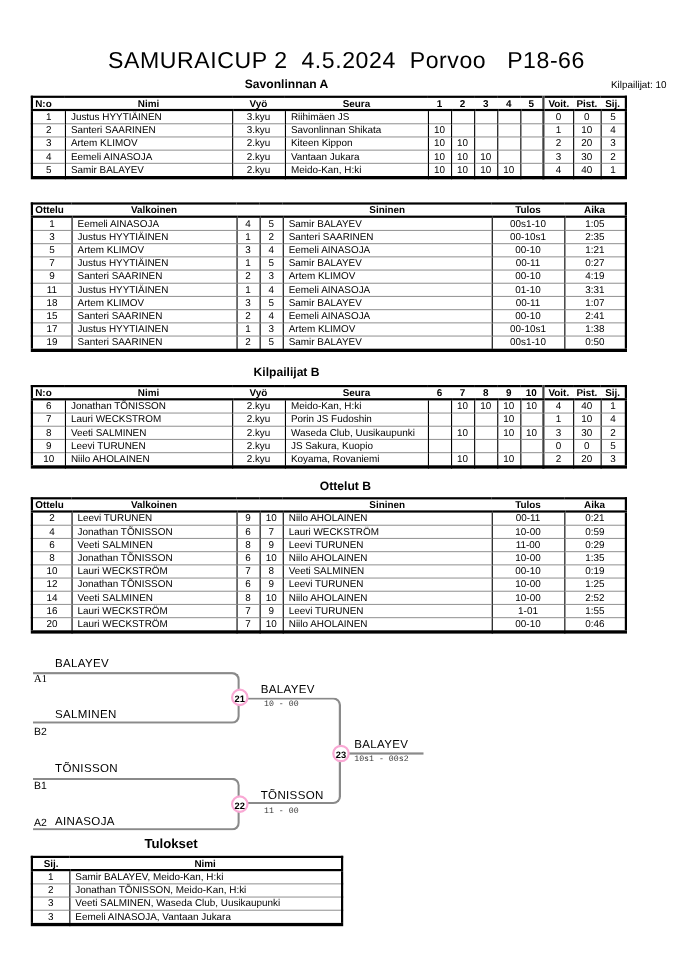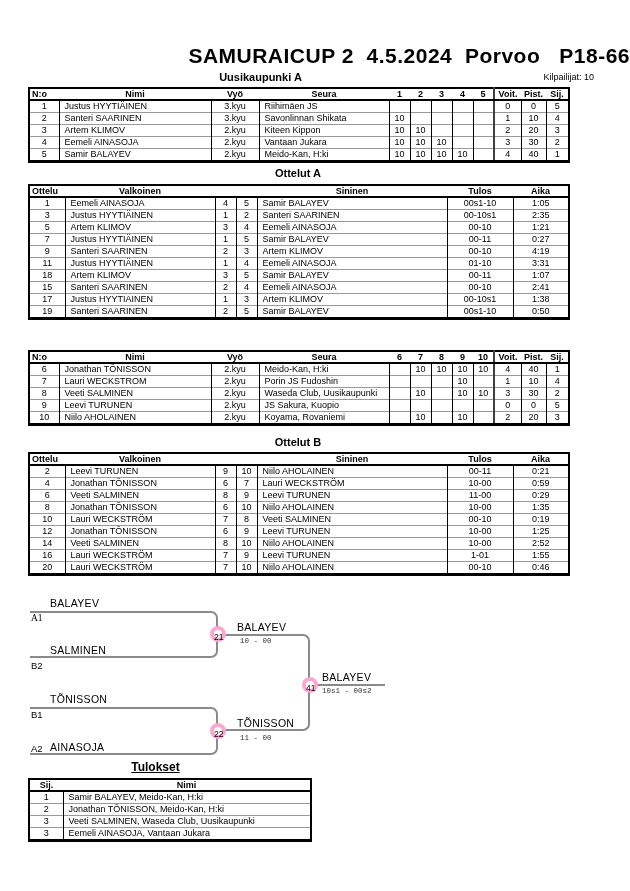--- a/index.html
+++ b/index.html
@@ -1,22 +1,22 @@
 <!DOCTYPE html>
 <html><head>
 <meta charset="utf-8">
 <style>
   * { margin:0; padding:0; box-sizing:border-box; }
   html,body { background:#fff; }
   body { font-family:"Liberation Sans","DejaVu Sans",sans-serif; color:#000; }
   .page { position:relative; width:630px; height:891px; background:#fff; overflow:hidden; }
 
-  .title { position:absolute; top:44px; left:0; width:630px; text-align:right;
-           font-size:21px; font-weight:bold; white-space:pre; letter-spacing:.5px; }
-  .participants { position:absolute; top:72px; right:36px; font-size:9px; }
+  .title { position:absolute; top:44px; left:0; width:630px; text-align:center;
+           font-size:21px; font-weight:normal; white-space:pre; letter-spacing:.5px; }
+  .participants { position:absolute; top:72px; right:24px; font-size:9px; }
 
   .sec-head { position:absolute; font-size:11px; font-weight:bold; text-align:center; }
 
   table.tbl { position:absolute; border-collapse:collapse; table-layout:fixed;
               border:2px solid #000; border-bottom:3px solid #000; background:#fff; }
   .tbl th { height:12px; font-size:9px; font-weight:bold; text-align:center;
             border-bottom:2px solid #000; padding:0 1px; overflow:visible; white-space:nowrap; }
   .tbl td { height:11px; font-size:9px; text-align:center; line-height:11px;
             border-right:1px solid #000; border-top:1px solid #9a9a9a;
             padding:0 1px; overflow:visible; white-space:nowrap; }
@@ -29,32 +29,32 @@
   .bracket { position:absolute; top:595px; left:0; width:552px; height:170px; }
   .bracket > div, .bracket > span { position:absolute; }
   .bk-pair { border-top:2px solid #8a8a8a; border-right:2px solid #8a8a8a;
              border-bottom:2px solid #8a8a8a; border-radius:0 7px 7px 0; }
   .bk-adv-top { border-top:2px solid #8a8a8a; border-right:2px solid #8a8a8a; border-radius:0 7px 0 0; }
   .bk-adv-bot { border-bottom:2px solid #8a8a8a; border-right:2px solid #8a8a8a; border-radius:0 0 7px 0; }
   .bk-final { border-top:2px solid #8a8a8a; }
   .bk-name { font-size:10.5px; letter-spacing:.3px; }
   .bk-seed { font-size:9.5px; }
   .bk-score { font-size:7.5px; color:#333;font-family:Liberation Mono, monospace; }
-  .bk-circle { width:16px; height:16px; border:4px solid #f9a8d4; border-radius:50%;
-               background:#fff; z-index:2; font-size:8.5px; line-height:14px; text-align:center; }
+  .bk-circle { width:16px; height:16px; border:2px solid #f9a8d4; border-radius:50%;
+               background:#fff; z-index:2; font-size:8.5px; line-height:14px; text-align:center;font-weight:bold; }
 </style>
 </head>
 <body>
 
 <div class="page">
 
   <div class="title">SAMURAICUP 2  4.5.2024  Porvoo   P18-66</div>
   <div class="participants">Kilpailijat: 10</div>
 
-  <div class="sec-head" style="top:71px;left:28px;width:465px;">Uusikaupunki A</div>
+  <div class="sec-head" style="top:71px;left:28px;width:465px;">Savonlinnan A</div>
 
   <table class="tbl" style="top:87px;left:28px;width:540px;">
     <colgroup>
         <col style="width:30px">
         <col style="width:152px">
         <col style="width:48px">
         <col style="width:130px">
       <col style="width:21px">
         <col style="width:21px">
         <col style="width:21px">
@@ -152,21 +152,20 @@
           <td>10</td>
           <td>10</td>
           <td></td>
           <td class="hl">4</td>
           <td>40</td>
           <td>1</td>
         </tr>
       </tbody>
   </table>
 
-  <div class="sec-head" style="top:167px;left:28px;width:540px;">Ottelut A</div>
 
   <table class="tbl" style="top:184px;left:28px;width:540px;">
     <colgroup>
         <col style="width:36px">
         <col style="width:150px">
         <col style="width:21px">
         <col style="width:21px">
       <col style="width:190px">
         <col style="width:66px">
         <col style="width:56px">
@@ -279,20 +278,21 @@
           <td class="name">Santeri SAARINEN</td>
           <td>2</td>
           <td>5</td>
           <td class="name">Samir BALAYEV</td>
           <td>00s1-10</td>
           <td>0:50</td>
         </tr>
       </tbody>
   </table>
 
+  <div class="sec-head" style="top:333px;left:28px;width:465px;">Kilpailijat B</div>
 
   <table class="tbl" style="top:350px;left:28px;width:540px;">
     <colgroup>
         <col style="width:30px">
         <col style="width:152px">
         <col style="width:48px">
         <col style="width:130px">
       <col style="width:21px">
         <col style="width:21px">
         <col style="width:21px">
@@ -390,21 +390,21 @@
           <td></td>
           <td>10</td>
           <td></td>
           <td class="hl">2</td>
           <td>20</td>
           <td>3</td>
         </tr>
       </tbody>
   </table>
 
-  <div class="sec-head" style="top:436px;left:28px;width:540px;">Ottelut B</div>
+  <div class="sec-head" style="top:436px;left:44px;width:540px;">Ottelut B</div>
 
   <table class="tbl" style="top:452px;left:28px;width:540px;">
     <colgroup>
         <col style="width:36px">
         <col style="width:150px">
         <col style="width:21px">
         <col style="width:21px">
       <col style="width:190px">
         <col style="width:66px">
         <col style="width:56px">
@@ -532,24 +532,24 @@
     <span class="bk-name" style="top:146px;left:50px;">AINASOJA</span>
     <span class="bk-seed" style="top:148px;left:31px;">A2</span>
     <div class="bk-adv-bot" style="top:90px;left:218px;width:92px;height:46px;"></div>
     <span class="bk-name" style="top:122px;left:237px;">TÕNISSON</span>
     <span class="bk-score" style="top:139px;left:240px;">11 - 00</span>
     <div class="bk-circle" style="top:128px;left:210px;"><span>22</span></div>
 
     <div class="bk-final" style="top:89px;left:310px;width:75px;height:0;"></div>
     <span class="bk-name" style="top:76px;left:322px;">BALAYEV</span>
     <span class="bk-score" style="top:92px;left:322px;">10s1 - 00s2</span>
-    <div class="bk-circle" style="top:82px;left:302px;"><span>41</span></div>
+    <div class="bk-circle" style="top:82px;left:302px;"><span>23</span></div>
   </div>
 
-  <div class="sec-head" style="top:760px;left:28px;width:255px;font-size:12px;text-decoration:underline;">Tulokset</div>
+  <div class="sec-head" style="top:760px;left:28px;width:255px;font-size:12px;">Tulokset</div>
 
   <table class="tbl" style="top:778px;left:28px;width:282px;">
     <colgroup>
         <col style="width:34px">
         <col style="width:248px">
       </colgroup>
     <thead>
         <tr>
       <th>Sij.</th>
       <th>Nimi</th>

